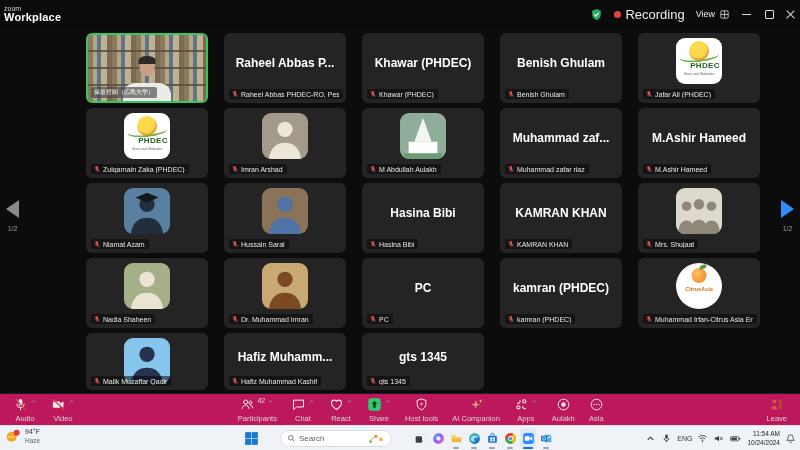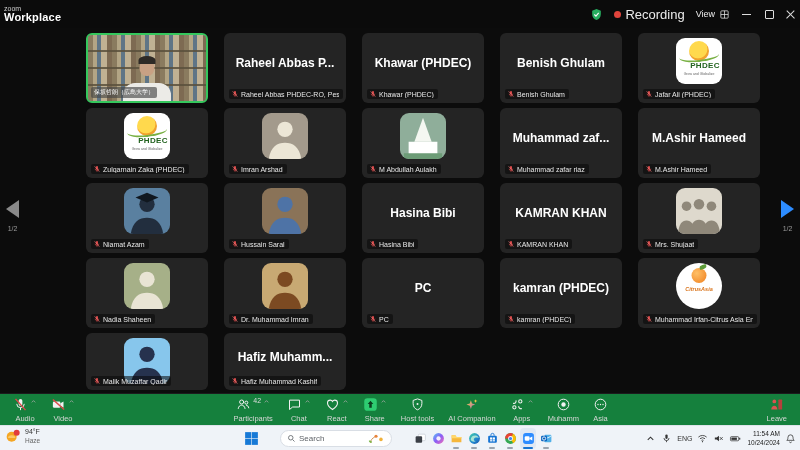--- a/index.html
+++ b/index.html
@@ -73,21 +73,21 @@
             font-style:italic;color:#d9731a;}
 
   
   .navcol{position:absolute;top:172px;display:flex;flex-direction:column;align-items:center;gap:7px;cursor:pointer;}
   .nav-left{left:6px;} .nav-right{right:6px;}
   .tri-left{width:0;height:0;border-top:9px solid transparent;border-bottom:9px solid transparent;border-right:13px solid #8a8a8a;}
   .tri-right{width:0;height:0;border-top:9px solid transparent;border-bottom:9px solid transparent;border-left:13px solid #2d8cff;}
   .page{font-size:7px;color:#9a9a9a;}
 
   
-  .toolbar{position:absolute;left:0;bottom:25px;width:100%;height:32px;background:#15803d;border-top:1px solid #1b1b1d;
+  .toolbar{position:absolute;left:0;bottom:25px;width:100%;height:32px;background:#be185d;border-top:1px solid #1b1b1d;
            display:flex;align-items:stretch;padding:0 6px;box-sizing:border-box;gap:44px;}
   .tb-group{display:flex;align-items:stretch;}
   .tb-group.center{margin-left:auto;margin-right:auto;}
   .tb-item{display:flex;flex-direction:column;align-items:center;justify-content:center;padding:2px 7px;gap:1px;cursor:pointer;}
   .tb-iconrow{display:flex;align-items:flex-start;height:16px;}
   .tb-ic{width:15px;height:15px;align-self:center;}
   .tb-caret{width:7px;height:7px;margin-left:2px;margin-top:1px;}
   .tb-badge{font-size:7px;color:#ddd;margin:0 0 0 2px;}
   .tb-label{font-size:7.5px;color:#d6d6d6;white-space:nowrap;}
 
@@ -509,20 +509,34 @@
               <svg viewBox="0 0 24 24">
                 <rect x="9" y="3" width="6" height="11" rx="3" fill="#d94a4a"></rect>
                 <path d="M6.5 11a5.5 5.5 0 0 0 11 0" stroke="#d94a4a" stroke-width="2" fill="none"></path>
                 <line x1="12" y1="16.5" x2="12" y2="20.5" stroke="#d94a4a" stroke-width="2"></line>
                 <line x1="5" y1="4" x2="19" y2="20" stroke="#e87070" stroke-width="2.2"></line>
               </svg>
             </span>
       <span class="lbl-txt">Hafiz Muhammad Kashif</span>
           </div>
         </div>
+        <div class="tile">
+          <div class="tile-bigname">gts 1345</div>
+          <div class="tile-label">
+      <span class="ic mic-s">
+              <svg viewBox="0 0 24 24">
+                <rect x="9" y="3" width="6" height="11" rx="3" fill="#d94a4a"></rect>
+                <path d="M6.5 11a5.5 5.5 0 0 0 11 0" stroke="#d94a4a" stroke-width="2" fill="none"></path>
+                <line x1="12" y1="16.5" x2="12" y2="20.5" stroke="#d94a4a" stroke-width="2"></line>
+                <line x1="5" y1="4" x2="19" y2="20" stroke="#e87070" stroke-width="2.2"></line>
+              </svg>
+            </span>
+      <span class="lbl-txt">gts 1345</span>
+          </div>
+        </div>
       </div>
     <div class="navcol nav-right">
       <span class="tri-right"></span>
       <span class="page">1/2</span>
     </div>
   </div>
 
   <div class="toolbar">
     <div class="tb-group left" id="tb-left">
         <div class="tb-item">
@@ -684,21 +698,21 @@
         <div class="tb-item">
           <span class="tb-iconrow">
       <span class="ic tb-ic">
               <svg viewBox="0 0 24 24">
                 <circle cx="12" cy="12" r="8.5" fill="none" stroke="#f2f2f2" stroke-width="1.6"></circle>
                 <circle cx="12" cy="12" r="3.5" fill="#f2f2f2"></circle>
               </svg>
             </span>
 
     </span>
-    <span class="tb-label">Muhamm</span>
+    <span class="tb-label">Aulakh</span>
         </div>
         <div class="tb-item">
           <span class="tb-iconrow">
       <span class="ic tb-ic">
               <svg viewBox="0 0 24 24">
                 <circle cx="12" cy="12" r="8.5" fill="none" stroke="#f2f2f2" stroke-width="1.6"></circle>
                 <circle cx="8" cy="12" r="1.1" fill="#f2f2f2"></circle>
                 <circle cx="12" cy="12" r="1.1" fill="#f2f2f2"></circle>
                 <circle cx="16" cy="12" r="1.1" fill="#f2f2f2"></circle>
               </svg>

